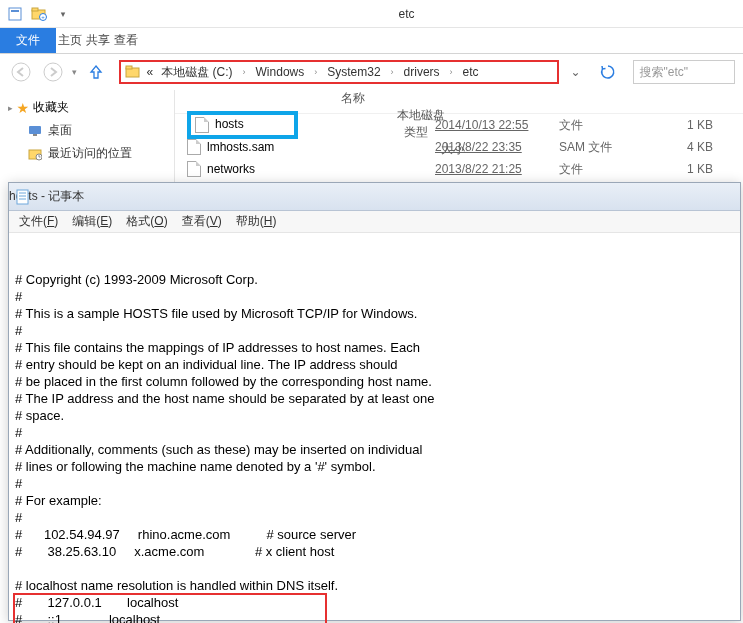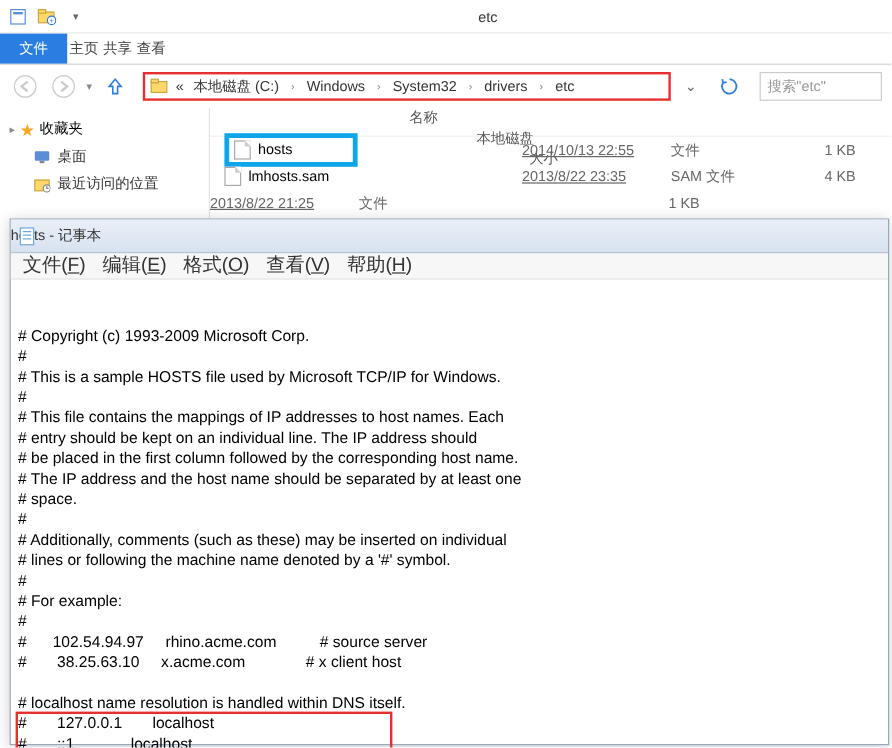--- a/index.html
+++ b/index.html
@@ -48,21 +48,21 @@
     .file-row .fsize { flex: 1; text-align: center; padding-right: 12px; color: #666; }
     .file-icon { width: 14px; height: 16px; border: 1px solid #aaa; background: #fff; position: relative; }
     .file-icon::after { content: ""; position: absolute; right: -1px; top: -1px; border-top: 5px solid #fff; border-left: 5px solid #ccc; }
     .highlight-box { border: 4px solid #0ea5e9; display: inline-flex; align-items: flex-start; padding: 2px 50px 2px 4px; gap: 6px; }
     
     
     .notepad { position: absolute; left: 8px; top: 182px; right: 2px; bottom: 2px; border: 1px solid #9aa7b7; background: #fff; box-shadow: 0 2px 12px rgba(0,0,0,0.2); }
     .np-title { height: 28px; background: linear-gradient(#e9eff7,#d8e2ef); display: flex; align-items: center; justify-content: flex-start; color: #333; font-size: 12px; border-bottom: 1px solid #b8c4d4; position: relative; }
     .np-title-left-icon { position: absolute; left: 6px; width: 16px; height: 16px; }
     .np-menu { height: 22px; display: flex; align-items: center; gap: 2px; padding: 0 4px; border-bottom: 1px solid #e5e5e5; background: #f7f7f7; }
-    .np-menu-item { padding: 2px 6px; color: #333; font-size: 16px; }
+    .np-menu-item { padding: 2px 6px; color: #333; font-size: 12px; }
     .np-menu-item .hk { text-decoration: underline; }
     .np-body { padding: 4px 6px; font-family: "SimSun", "NSimSun", "Courier New", monospace; font-size: 13px; line-height: 17px; white-space: pre; color: #000; position: relative; overflow: hidden; }
     .np-highlight { border: 2px solid #e63030; position: absolute; left: 4px; width: 314px; }
     
     svg { display: block; }
   </style>
 </head>
 <body>
 
 <div class="titlebar">
@@ -163,20 +163,21 @@
           <circle cx="11" cy="10" r="3" fill="#fff" stroke="#888"></circle>
           <path d="M11 8 L11 10 L12.5 10" stroke="#888" fill="none"></path>
         </svg>
       <span>最近访问的位置</span>
     </div>
   </div>
   <div class="content-pane">
     <div class="col-headers">
       <div class="col-name">名称</div>
       <div class="col-date">本地磁盘</div>
+      <div class="col-type">类型</div>
       <div class="col-size">大小</div>
     </div>
     <div id="file-rows">
         <div class="file-row">
           <div class="fname">
             <span class="highlight-box">
               <span class="file-icon"></span>
               <span>hosts</span>
             </span>
           </div>
@@ -187,20 +188,24 @@
         <div class="file-row">
           <div class="fname">
             <span class="file-icon"></span>
             <span>lmhosts.sam</span>
           </div>
           <div class="fdate">2013/8/22 23:35</div>
           <div class="ftype">SAM 文件</div>
           <div class="fsize">4 KB</div>
         </div>
         <div class="file-row">
+          <div class="fname">
+            <span class="file-icon"></span>
+            <span>networks</span>
+          </div>
           <div class="fdate">2013/8/22 21:25</div>
           <div class="ftype">文件</div>
           <div class="fsize">1 KB</div>
         </div>
       </div>
   </div>
 </div>
 
 <div class="notepad">
   <div class="np-title">

